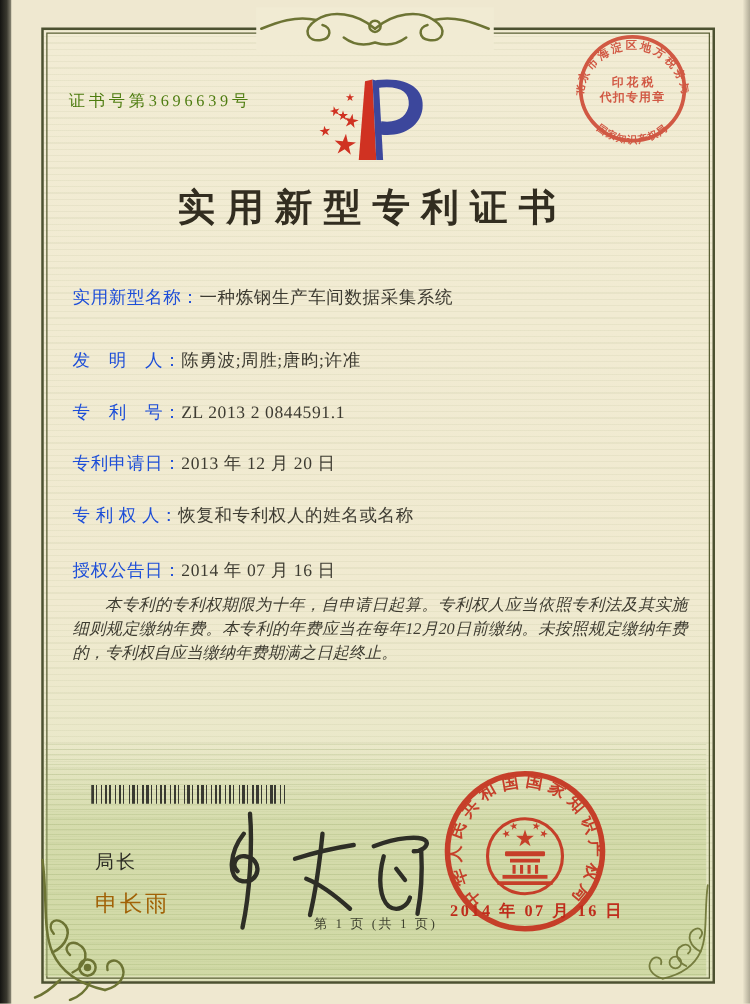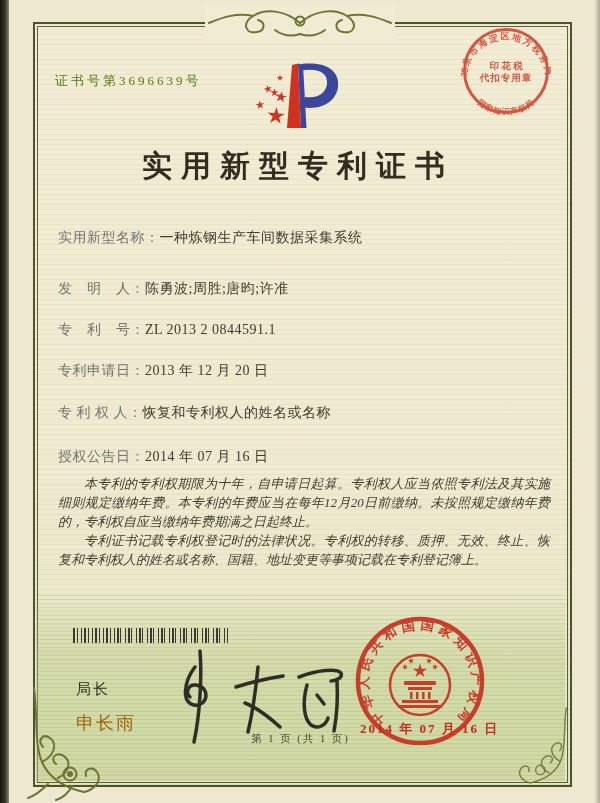--- a/index.html
+++ b/index.html
@@ -24,21 +24,21 @@
     background:
       repeating-linear-gradient(180deg,rgba(120,145,70,.16) 0 1px,rgba(0,0,0,0) 1px 4px),
       linear-gradient(180deg,rgba(190,205,140,0) 0,rgba(186,202,134,.40) 35%,rgba(186,202,134,.45) 100%);}
   .ornament-top{position:absolute;left:205px;top:6px;width:190px;height:34px;background:#f1ebd3;}
   .cert-number{position:absolute;left:55px;top:72px;font-size:13px;color:#4d7c0f;letter-spacing:3px;}
   .logo{position:absolute;left:248px;top:60px;width:104px;height:74px;}
   .page-title{position:absolute;left:33px;top:146px;width:530px;text-align:center;
     font-size:30px;font-weight:bold;color:#32structure2d20;color:#322d20;letter-spacing:9px;}
   .field{position:absolute;left:58px;width:495px;font-size:14px;color:#3d3b31;letter-spacing:.5px;white-space:nowrap;}
   .f0{top:229px}.f1{top:280px}.f2{top:321px}.f3{top:362px}.f4{top:404px}.f5{top:448px}
-  .field .lab{color:#737373;}
+  .field .lab{color:#1d4ed8;}
   .paras{position:absolute;left:58px;top:474px;width:492px;font-size:13px;line-height:19px;
     color:#3e3c31;text-align:justify;font-style:italic;}
   .paras p{margin:0;text-indent:2em;}
   .barcode{position:absolute;left:73px;top:628px;width:155px;height:15px;opacity:.85;
     background:repeating-linear-gradient(90deg,#1d1d1a 0 2px,rgba(0,0,0,0) 2px 3.5px,#1d1d1a 3.5px 4.5px,rgba(0,0,0,0) 4.5px 8px,#1d1d1a 8px 9px,rgba(0,0,0,0) 9px 11px);}
   .sig-title{position:absolute;left:76px;top:680px;font-size:15px;color:#2c2c24;letter-spacing:2px;}
   .sig-name{position:absolute;left:76px;top:711px;font-size:18px;color:#a16207;letter-spacing:2px;}
   .signature{position:absolute;left:165px;top:645px;width:180px;height:105px;}
   .seal-tax{position:absolute;left:461px;top:26px;width:90px;height:90px;opacity:.88;}
   .seal-main{position:absolute;left:352px;top:613px;width:136px;height:136px;opacity:.92;}
@@ -96,21 +96,20 @@
 
 <div class="field f0"><span class="lab">实用新型名称：</span><span>一种炼钢生产车间数据采集系统</span></div>
 <div class="field f1"><span class="lab">发　明　人：</span><span>陈勇波;周胜;唐昀;许准</span></div>
 <div class="field f2"><span class="lab">专　利　号：</span><span>ZL 2013 2 0844591.1</span></div>
 <div class="field f3"><span class="lab">专利申请日：</span><span>2013 年 12 月 20 日</span></div>
 <div class="field f4"><span class="lab">专 利 权 人：</span><span>恢复和专利权人的姓名或名称</span></div>
 <div class="field f5"><span class="lab">授权公告日：</span><span>2014 年 07 月 16 日</span></div>
 
 <div class="paras">
   <p>本专利的专利权期限为十年，自申请日起算。专利权人应当依照专利法及其实施细则规定缴纳年费。本专利的年费应当在每年12月20日前缴纳。未按照规定缴纳年费的，专利权自应当缴纳年费期满之日起终止。</p>
-  <p>专利证书记载专利权登记时的法律状况。专利权的转移、质押、无效、终止、恢复和专利权人的姓名或名称、国籍、地址变更等事项记载在专利登记簿上。</p>
 </div>
 
 <div class="barcode"></div>
 
 <div class="sig-title">局长</div>
 <div class="sig-name">申长雨</div>
 
 <div class="signature">
   <svg viewBox="0 0 180 105">
     <g fill="none" stroke="#2e2e26" stroke-width="3.5" stroke-linecap="round" stroke-linejoin="round">

